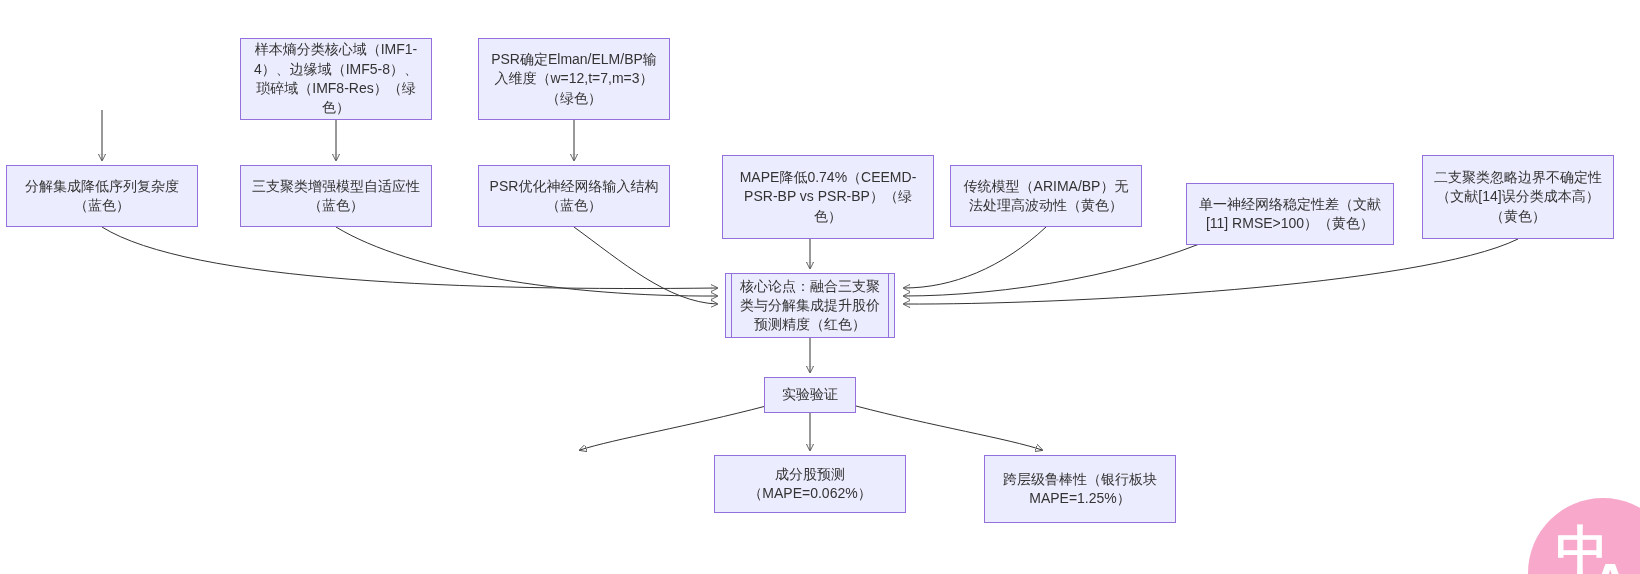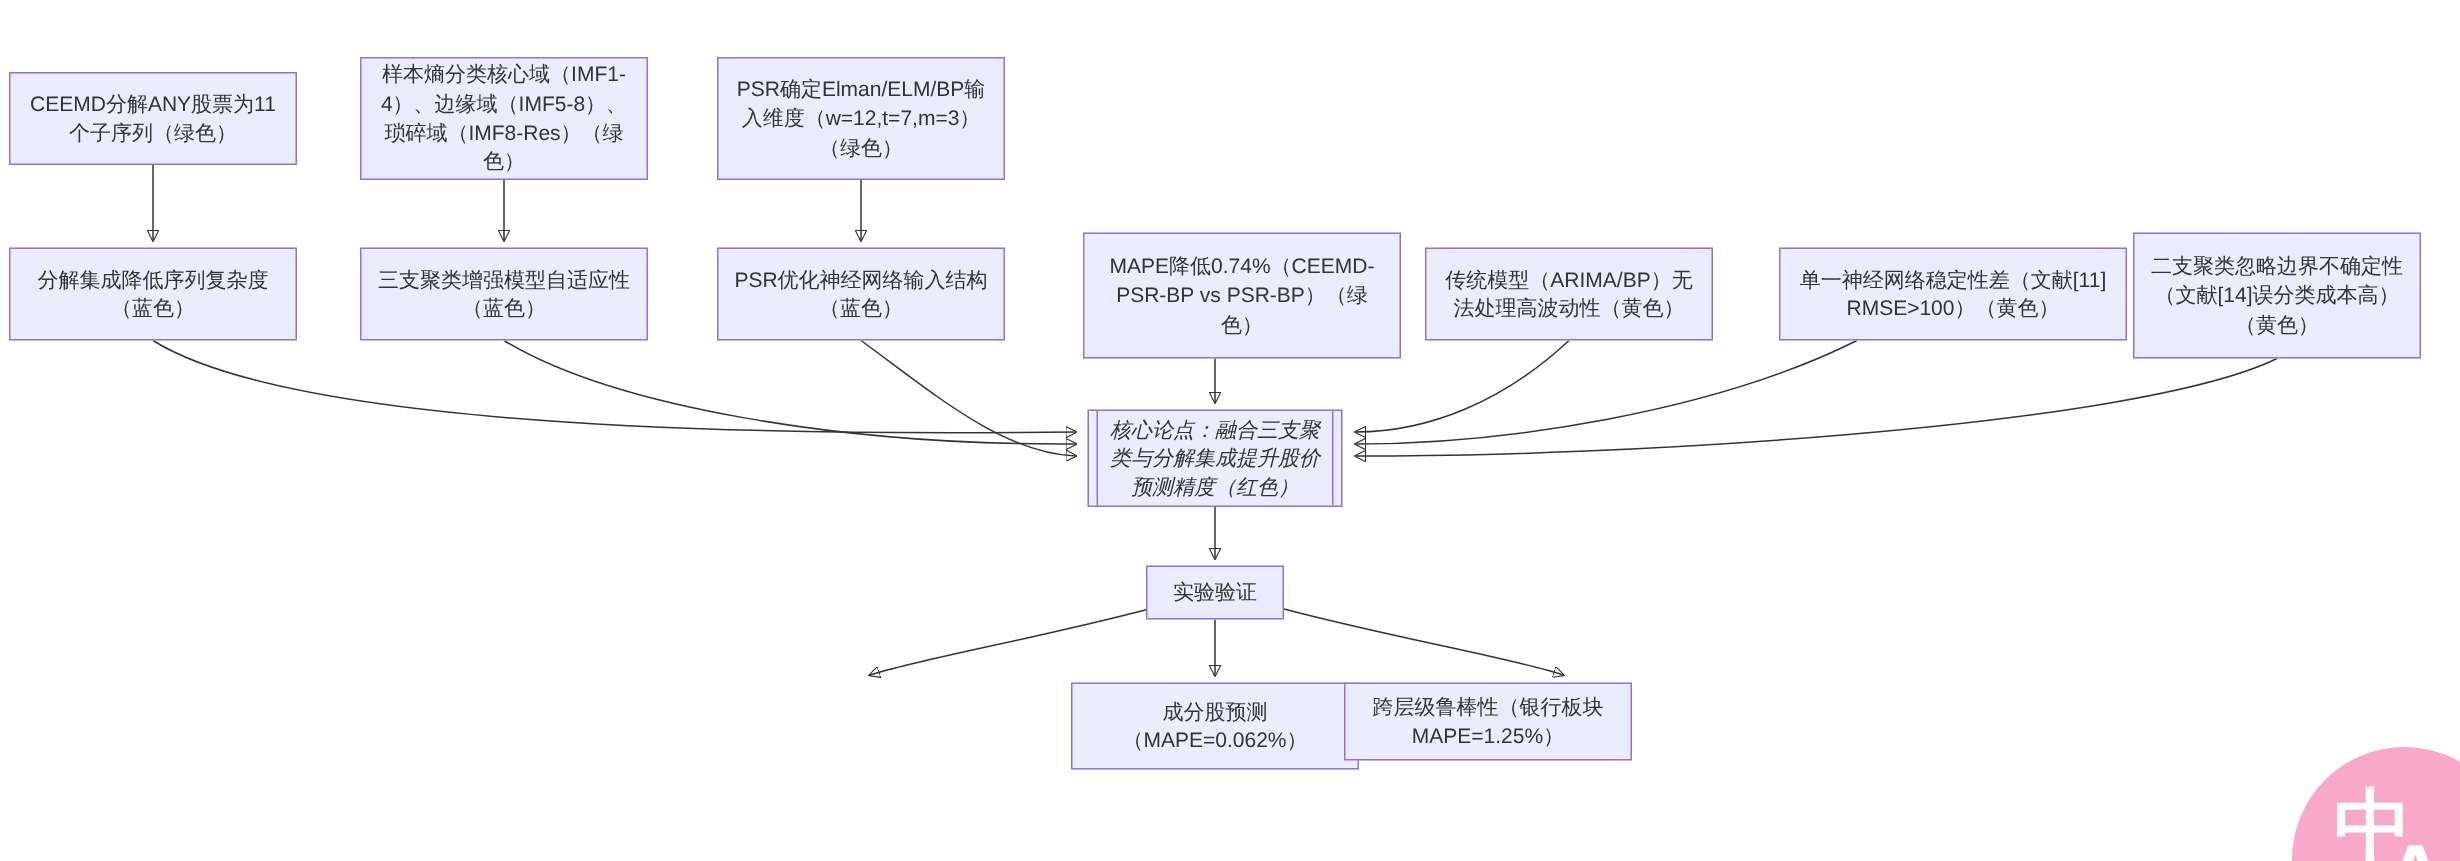--- a/index.html
+++ b/index.html
@@ -13,21 +13,21 @@
   .node{
     position:absolute;z-index:2;box-sizing:border-box;
     background:var(--node-fill,#ECECFF);
     border:1px solid var(--node-border,#9370DB);
     color:var(--text,#333333);
     display:flex;align-items:center;justify-content:center;
     text-align:center;font-size:14px;line-height:1.38;
     padding:4px 10px;overflow-wrap:break-word;
   }
   .node span{display:block;width:100%;}
-  .subroutine{position:absolute;z-index:2;font-style:italic;}
+  .subroutine{position:absolute;z-index:2;}
   .subroutine::before,.subroutine::after{
     content:"";position:absolute;top:0;bottom:0;width:1px;
     background:var(--node-border,#9370DB);
   }
   .subroutine::before{left:5px;}
   .subroutine::after{right:5px;}
   .badge{
     position:absolute;z-index:3;
     left:1528px;top:498px;width:150px;height:150px;border-radius:50%;
     background:var(--badge,#F8A9CB);color:var(--badge-glyph,#ffffff);
@@ -55,23 +55,20 @@
     <path d="M 810 239 L 810 268" marker-end="url(#arrow)"></path>
     <path d="M 1046 227 C 1002 268, 952 288, 904 288" marker-end="url(#arrow)"></path>
     <path d="M 1238 227 C 1142 275, 1002 296, 904 296" marker-end="url(#arrow)"></path>
     <path d="M 1518 239 C 1422 286, 1062 305, 904 304" marker-end="url(#arrow)"></path>
     <path d="M 810 338 L 810 372" marker-end="url(#arrow)"></path>
     <path d="M 766 406 C 690 426, 614 439, 580 450" marker-end="url(#arrow)"></path>
     <path d="M 810 413 L 810 450" marker-end="url(#arrow)"></path>
     <path d="M 856 406 C 932 426, 1010 439, 1042 450" marker-end="url(#arrow)"></path>
   </svg>
 
-  <div class="node" style="left:6px;top:48px;width:192px;height:62px">
-    <span>CEEMD分解ANY股票为11个子序列（绿色）</span>
-  </div>
   <div class="node" style="left:240px;top:38px;width:192px;height:82px">
     <span>样本熵分类核心域（IMF1-4）、边缘域（IMF5-8）、琐碎域（IMF8-Res）（绿色）</span>
   </div>
   <div class="node" style="left:478px;top:38px;width:192px;height:82px">
     <span>PSR确定Elman/ELM/BP输入维度（w=12,t=7,m=3）（绿色）</span>
   </div>
 
   <div class="node" style="left:240px;top:165px;width:192px;height:62px">
     <span>三支聚类增强模型自适应性（蓝色）</span>
   </div>
@@ -80,39 +77,39 @@
   </div>
   <div class="node" style="left:478px;top:165px;width:192px;height:62px">
     <span>PSR优化神经网络输入结构（蓝色）</span>
   </div>
   <div class="node" style="left:722px;top:155px;width:212px;height:84px">
     <span>MAPE降低0.74%（CEEMD-PSR-BP vs PSR-BP）（绿色）</span>
   </div>
   <div class="node" style="left:950px;top:165px;width:192px;height:62px">
     <span>传统模型（ARIMA/BP）无法处理高波动性（黄色）</span>
   </div>
-  <div class="node" style="left:1186px;top:165px;width:232px;height:62px">
+  <div class="node" style="left:1186px;top:183px;width:208px;height:62px">
     <span>单一神经网络稳定性差（文献[11] RMSE&gt;100）（黄色）</span>
   </div>
   <div class="node" style="left:1422px;top:155px;width:192px;height:84px">
     <span>二支聚类忽略边界不确定性（文献[14]误分类成本高）（黄色）</span>
   </div>
 
   <div class="node subroutine" style="left:725px;top:273px;width:170px;height:65px">
     <span>核心论点：融合三支聚类与分解集成提升股价预测精度（红色）</span>
   </div>
 
   <div class="node" style="left:764px;top:377px;width:92px;height:36px">
     <span>实验验证</span>
   </div>
 
   <div class="node" style="left:714px;top:455px;width:192px;height:58px">
     <span>成分股预测（MAPE=0.062%）</span>
   </div>
-  <div class="node" style="left:896px;top:455px;width:192px;height:52px">
+  <div class="node" style="left:984px;top:455px;width:192px;height:68px">
     <span>跨层级鲁棒性（银行板块 MAPE=1.25%）</span>
   </div>
 
   <div class="badge">
     <span class="zh">中</span>
     <span class="en">A</span>
   </div>
 
 </div>
 

